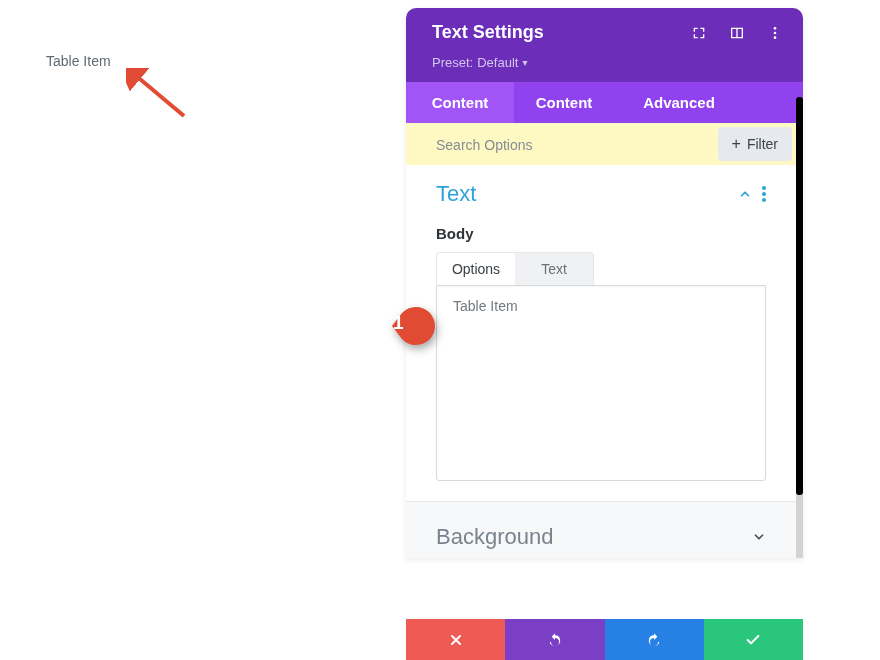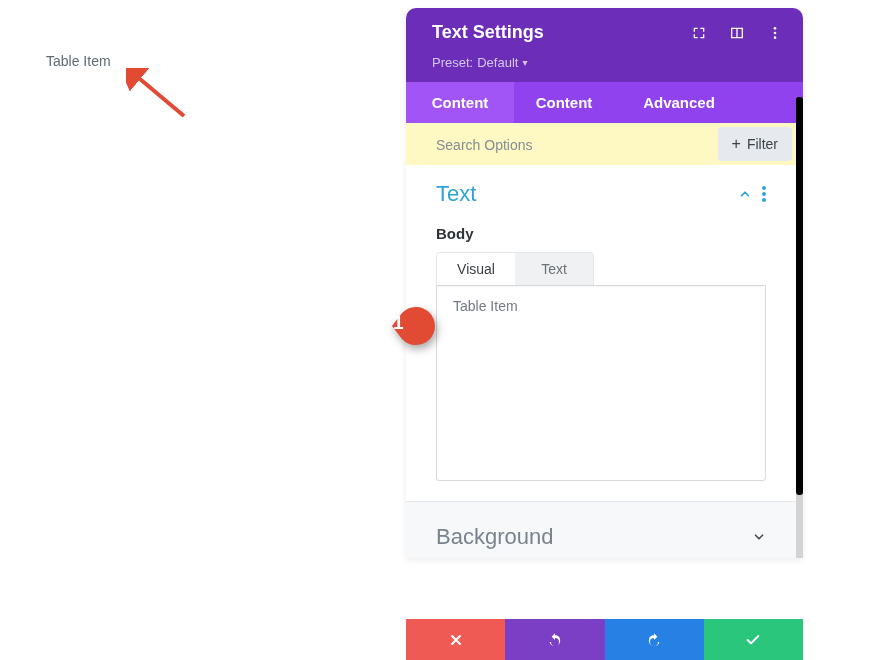--- a/index.html
+++ b/index.html
@@ -295,21 +295,21 @@
                 <circle cx="2" cy="2" r="2" fill="#2ea3d8"></circle>
                 <circle cx="2" cy="8" r="2" fill="#2ea3d8"></circle>
                 <circle cx="2" cy="14" r="2" fill="#2ea3d8"></circle>
               </svg>
           </span>
         </div>
       </div>
       <div class="body-label">Body</div>
       <div class="media-row">
         <div class="editor-tabs">
-          <div class="etab">Visual</div>
+          <div class="etab">Options</div>
           <div class="etab inactive">Text</div>
         </div>
       </div>
       <div class="editor-area">
         <div class="editor-content" contenteditable="true" style="">Table Item</div>
         <div class="resize-grip"></div>
       </div>
     </div>
 
 

